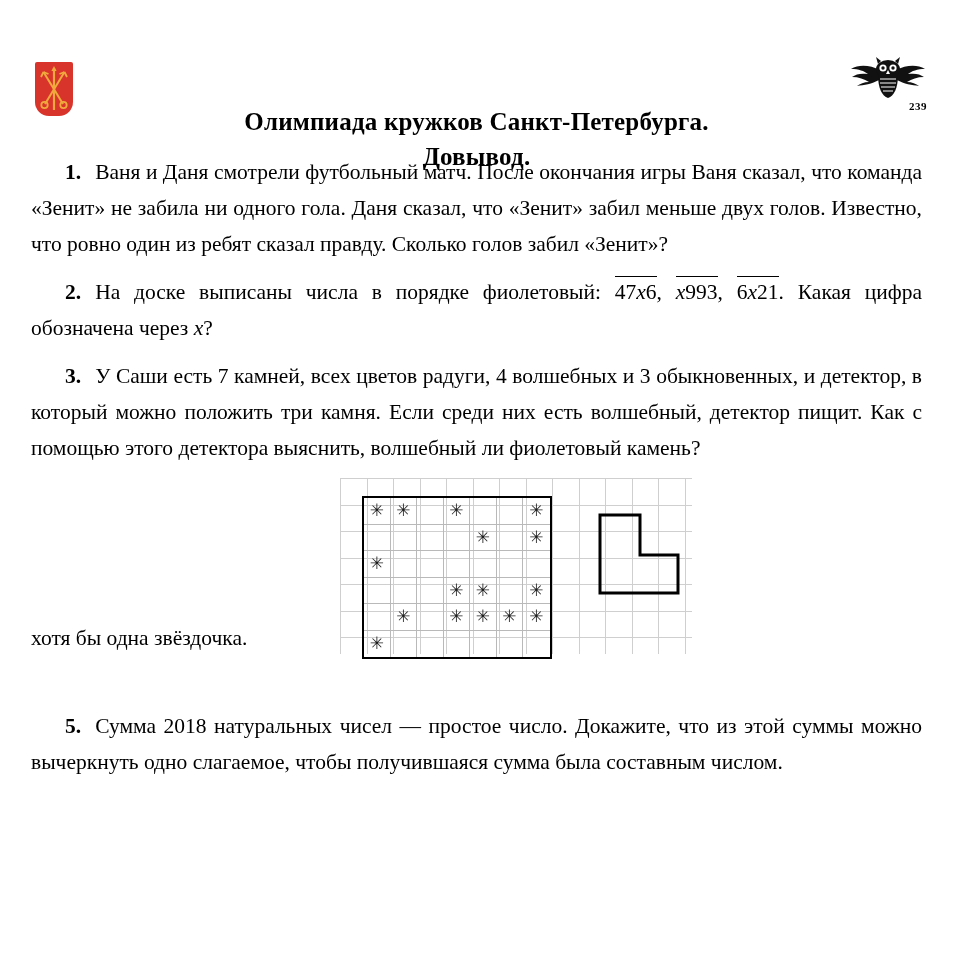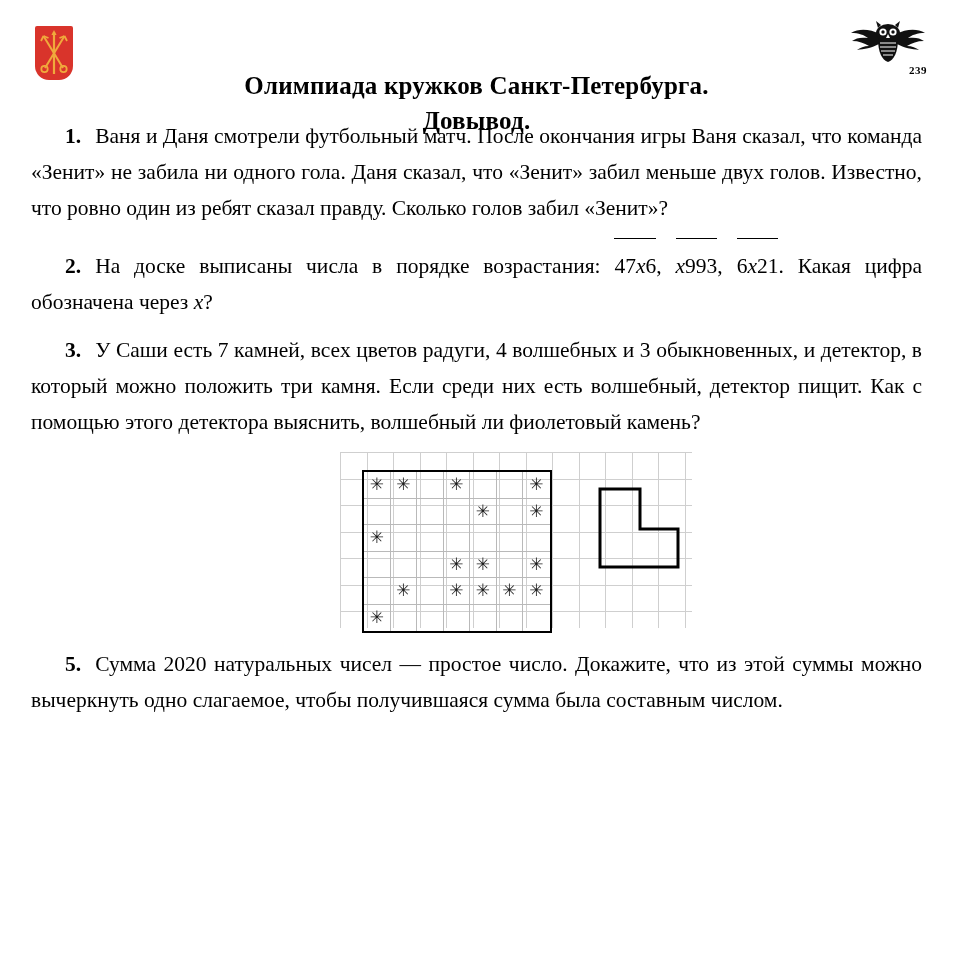--- a/index.html
+++ b/index.html
@@ -69,20 +69,21 @@
     margin-top: -1px;
   }
 
   .title {
     text-align: center;
     font-size: 25px;
     font-weight: bold;
     letter-spacing: 0.2px;
     padding-top: 68px;
     line-height: 35px;
+    margin-top: 36px;
   }
   .title-line2 {
     display: block;
   }
 
   
   .body-col {
     position: absolute;
     left: 31px;
     top: 118px;
@@ -105,21 +106,21 @@
     font-weight: bold;
     margin-left: 34px;
     margin-right: 14px;
   }
   .mathvar {
     font-family: "Liberation Serif", "DejaVu Serif", serif;
     font-style: italic;
   }
   .overline {
     border-top: 1.5px solid #000;
-    padding-top: 16px;
+    padding-top: 4px;
     display: inline-block;
     line-height: 1.05;
   }
 
   
   .figure-wrap {
     position: relative;
     height: 176px;
     margin: 2px 0 0 0;
   }
@@ -238,21 +239,21 @@
     </div>
   </div>
 
   <div class="body-col">
 
     <div class="problem">
       <p><span class="pnum">1.</span><span>Ваня и Даня смотрели футбольный матч. После окончания игры Ваня сказал, что команда «Зенит» не забила ни одного гола. Даня сказал, что «Зенит» забил меньше двух голов. Известно, что ровно один из ребят сказал правду. Сколько голов забил «Зенит»?</span></p>
     </div>
 
     <div class="problem">
-      <p><span class="pnum">2.</span><span>На доске выписаны числа в порядке возрастания: </span><span class="overline"><span>47</span><span class="mathvar">x</span><span>6</span></span><span>, </span><span class="overline"><span class="mathvar">x</span><span>993</span></span><span>,</span>
+      <p><span class="pnum">2.</span><span>На доске выписаны числа в порядке фиолетовый: </span><span class="overline"><span>47</span><span class="mathvar">x</span><span>6</span></span><span>, </span><span class="overline"><span class="mathvar">x</span><span>993</span></span><span>,</span>
       <span class="overline"><span>6</span><span class="mathvar">x</span><span>21</span></span><span>. Какая цифра обозначена через </span><span class="mathvar">x</span><span>?</span></p>
     </div>
 
     <div class="problem">
       <p><span class="pnum">3.</span><span>У Саши есть 7 камней, всех цветов радуги, 4 волшебных и 3 обыкновенных, и детектор, в который можно положить три камня. Если среди них есть волшебный, детектор пищит. Как с помощью этого детектора выяснить, волшебный ли фиолетовый камень?</span></p>
     </div>
 
 
     <div class="figure-wrap">
       <div class="figure">
@@ -356,19 +357,22 @@
             <div class="cell" style="left: 159px; top: 132.5px; width: 26.5px; height: 26.5px; border-right: none; border-bottom: none;"></div>
           </div>
         <div class="lshape">
           <svg width="82" height="82" viewBox="0 0 82 82">
             <path d="M2 2 H42 V42 H80 V80 H2 Z" fill="none" stroke="#000000" stroke-width="3"></path>
           </svg>
         </div>
       </div>
     </div>
 
+    <div class="tail-line">
+      <span>хотя бы одна звёздочка.</span>
+    </div>
 
     <div class="problem" style="margin-top:18px;">
-      <p><span class="pnum">5.</span><span>Сумма 2020 натуральных чисел — простое число. Докажите, что из этой суммы можно вычеркнуть одно слагаемое, чтобы полу­чившаяся сумма была составным числом.</span></p>
+      <p><span class="pnum">5.</span><span>Сумма 2018 натуральных чисел — простое число. Докажите, что из этой суммы можно вычеркнуть одно слагаемое, чтобы полу­чившаяся сумма была составным числом.</span></p>
     </div>
 
   </div>
 </div>
 
 </body></html>

